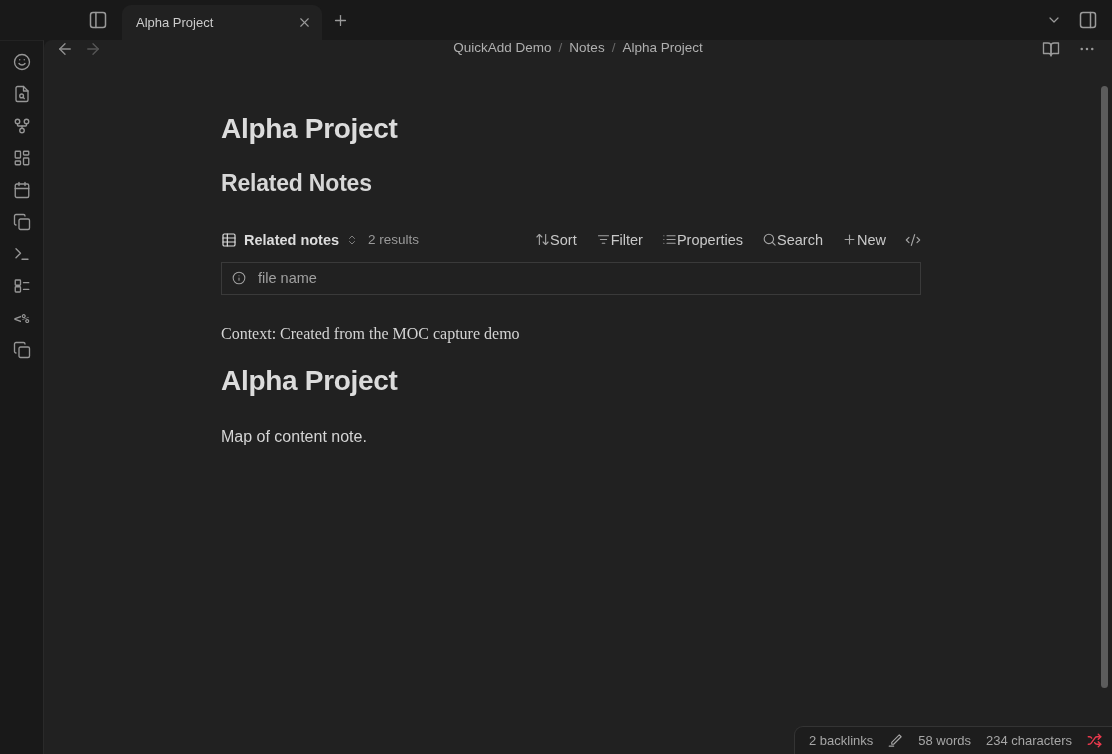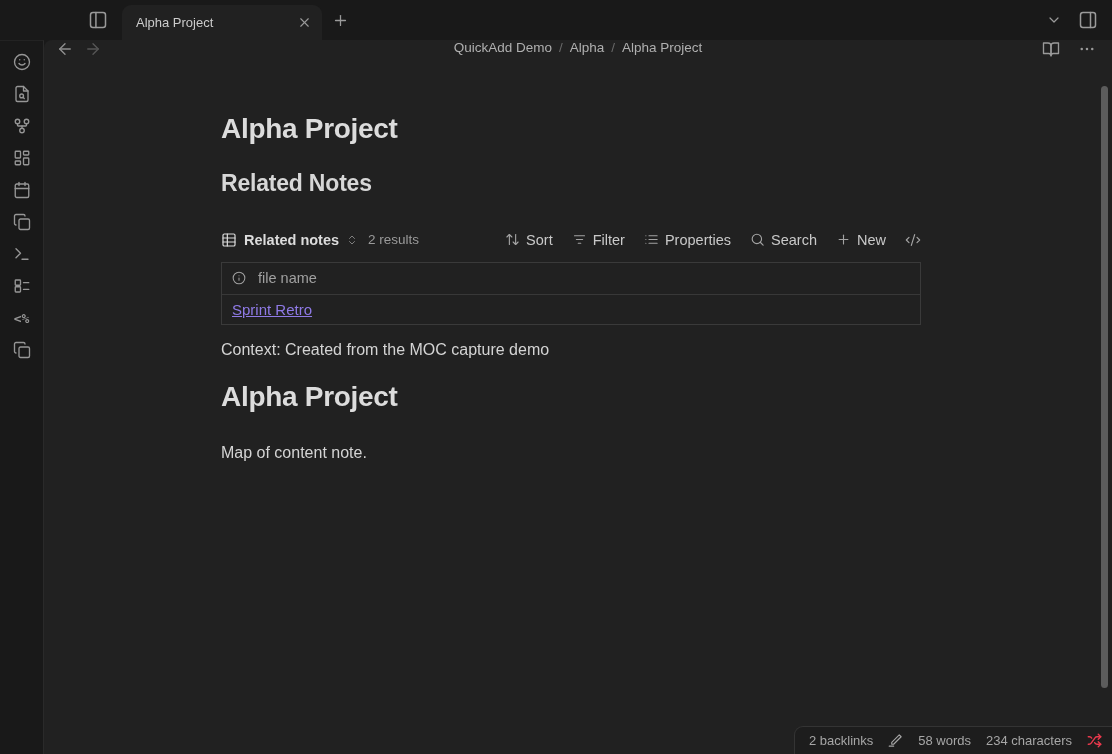--- a/index.html
+++ b/index.html
@@ -38,33 +38,33 @@
   .crumb { cursor:pointer; }
   .crumb-sep { color:#696969; padding:0 7px; }
   .view-actions { position:absolute; right:16px; display:flex; gap:18px; align-items:center; }
 
   
   .content { width:700px; margin-left:177px; }
   h1 { font-size:28px; font-weight:700; color:#dcdcdc; letter-spacing:-0.3px; line-height:1.2; }
   .h1-top { margin-top:36px; }
   h2 { font-size:23px; font-weight:700; color:#d7d7d7; margin-top:24px; letter-spacing:-0.2px; }
   p  { font-size:16px; color:#d4d4d4; line-height:1.35; }
-  .p-context { margin-top:14px; }
+  .p-context { margin-top:28px;font-family:Liberation Serif, serif; }
   .h1-embedded { margin-top:20px; }
   .p-body { margin-top:28px; }
 
   
   .base-toolbar { margin-top:30px; display:flex; align-items:center; justify-content:space-between; height:26px; }
   .base-toolbar-left { display:flex; align-items:center; }
   .view-select { display:flex; align-items:center; gap:7px; background:none; border:none; cursor:pointer; color:#dcdcdc; }
   .view-select .vname { font-size:14.5px; font-weight:700; }
   .view-select .chev { color:#8a8a8a; }
   .results { font-size:13.5px; color:#9a9a9a; margin-left:10px; }
   .base-toolbar-right { display:flex; align-items:center; gap:19px; }
-  .tool-btn { display:flex; align-items:center; gap:6px; background:none; border:none; cursor:pointer;
+  .tool-btn { display:flex; align-items:center; background:none; border:none; cursor:pointer;
               color:#c9c9c9; font-size:14.5px; font-family:inherit; }
   .tool-btn svg { color:#a3a3a3; }
 
   .base-table { margin-top:9px; border:1px solid #3a3a3a; }
   .bt-header { height:31px; display:flex; align-items:center; gap:12px; padding:0 10px; color:#a0a0a0; font-size:14.5px; cursor:pointer; }
   .bt-row { height:30px; display:flex; align-items:center; padding:0 10px; border-top:1px solid #383838; }
   .bt-row a { color:#8f7ae6; font-size:15px; text-decoration:underline; cursor:pointer; }
 
   
   .scrollbar-thumb { position:absolute; right:4px; top:46px; width:7px; height:602px;
@@ -240,21 +240,21 @@
                 <path d="M5 12h14"></path>
                 <path d="m12 5 7 7-7 7"></path>
               </svg>
           </span>
         </button>
       </div>
 
       <div class="breadcrumb">
         <span class="crumb">QuickAdd Demo</span>
         <span class="crumb-sep">/</span>
-        <span class="crumb">Alpha</span>
+        <span class="crumb">Notes</span>
         <span class="crumb-sep">/</span>
         <span class="crumb">Alpha Project</span>
       </div>
 
       <div class="view-actions">
         <button class="icon-btn">
           <span>
             <svg width="18" height="18" viewBox="0 0 24 24">
                 <path d="M2 4h6a4 4 0 0 1 4 4v13a3 3 0 0 0-3-3H2z"></path>
                 <path d="M22 4h-6a4 4 0 0 0-4 4v13a3 3 0 0 1 3-3h7z"></path>
@@ -367,23 +367,20 @@
       <div class="base-table">
         <div class="bt-header">
           <span>
             <svg width="14" height="14" viewBox="0 0 24 24">
                 <circle cx="12" cy="12" r="10"></circle>
                 <path d="M12 16v-4"></path>
                 <path d="M12 8h.01"></path>
               </svg>
           </span>
           <span>file name</span>
-        </div>
-        <div class="bt-row">
-          <a>Sprint Retro</a>
         </div>
       </div>
 
       <p class="p-context">Context: Created from the MOC capture demo</p>
       <h1 class="h1-embedded">Alpha Project</h1>
       <p class="p-body">Map of content note.</p>
     </div>
 
     <div class="scrollbar-thumb"></div>
   </div>

